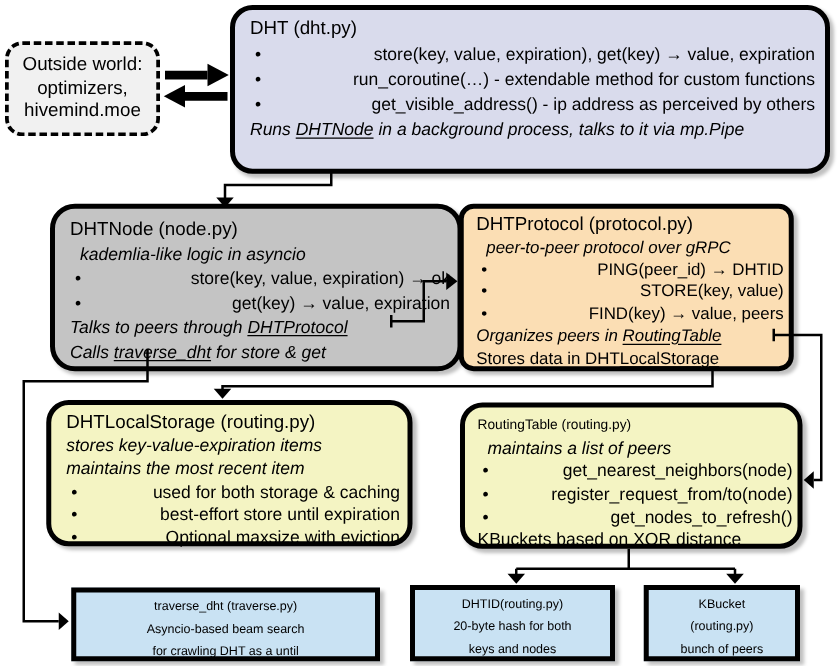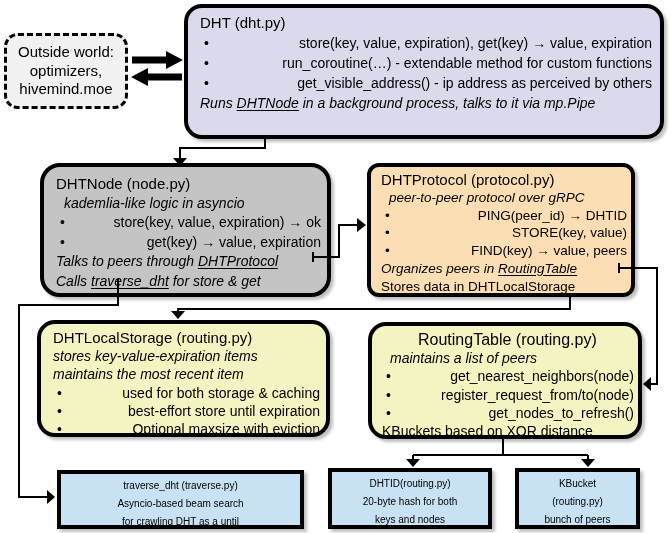--- a/index.html
+++ b/index.html
@@ -27,39 +27,39 @@
   #outside-box { left:4px; top:33px; width:124px; height:76px;
     border:3px dashed #000; border-radius:14px; background:var(--c-outside);
     text-align:center; font-size:15px; line-height:18.5px; padding-top:7px;
     box-shadow:none; }
 
   #dht-box { left:184px; top:4px; width:480px; height:135px;
     background:var(--c-dht); border-radius:18px;
     padding:5px 8px 4px 12px; font-size:14px; line-height:20px; }
   #dht-box .title-line { font-size:15px; }
 
-  #dhtnode-box { left:40px; top:163px; width:291px; height:134px;
+  #dhtnode-box { left:40px; top:163px; width:330px; height:134px;
     background:var(--c-node); border-radius:20px;
     padding:7px 6px 4px 12px; font-size:14px; line-height:19.5px; }
   #dhtnode-box .title-line { font-size:15px; }
 
   #dhtprotocol-box { left:367px; top:163px; width:268px; height:134px;
     background:var(--c-protocol); border-radius:12px;
     padding:4px 4px 4px 10px; font-size:13.5px; line-height:17.8px; }
   #dhtprotocol-box .title-line { font-size:15px; }
 
   #localstorage-box { left:37px; top:320px; width:293px; height:117px;
     background:var(--c-storage); border-radius:18px;
     padding:5px 6px 4px 12px; font-size:14px; line-height:18.2px; }
   #localstorage-box .title-line { font-size:15px; }
 
   #routingtable-box { left:368px; top:322px; width:274px; height:117px;
     background:var(--c-storage); border-radius:18px;
     padding:5px 4px 4px 10px; font-size:14px; line-height:18.2px; }
-  #routingtable-box .title-line { font-size:16px;margin-left:36px; }
+  #routingtable-box .title-line { font-size:11px; }
 
   .leaf { background:var(--c-blue); text-align:center; font-size:10px;
     line-height:17.8px; border-radius:0; }
   #traverse-box { left:57px; top:470px; width:247px; height:59px; padding-top:3px; }
   #dhtid-box    { left:328px; top:468px; width:164px; height:61px; padding-top:3px; }
   #kbucket-box  { left:515px; top:468px; width:125px; height:61px; padding-top:3px; }
 
   #connector-layer { position:absolute; left:0; top:0; z-index:10;
     pointer-events:none; }
 </style>

